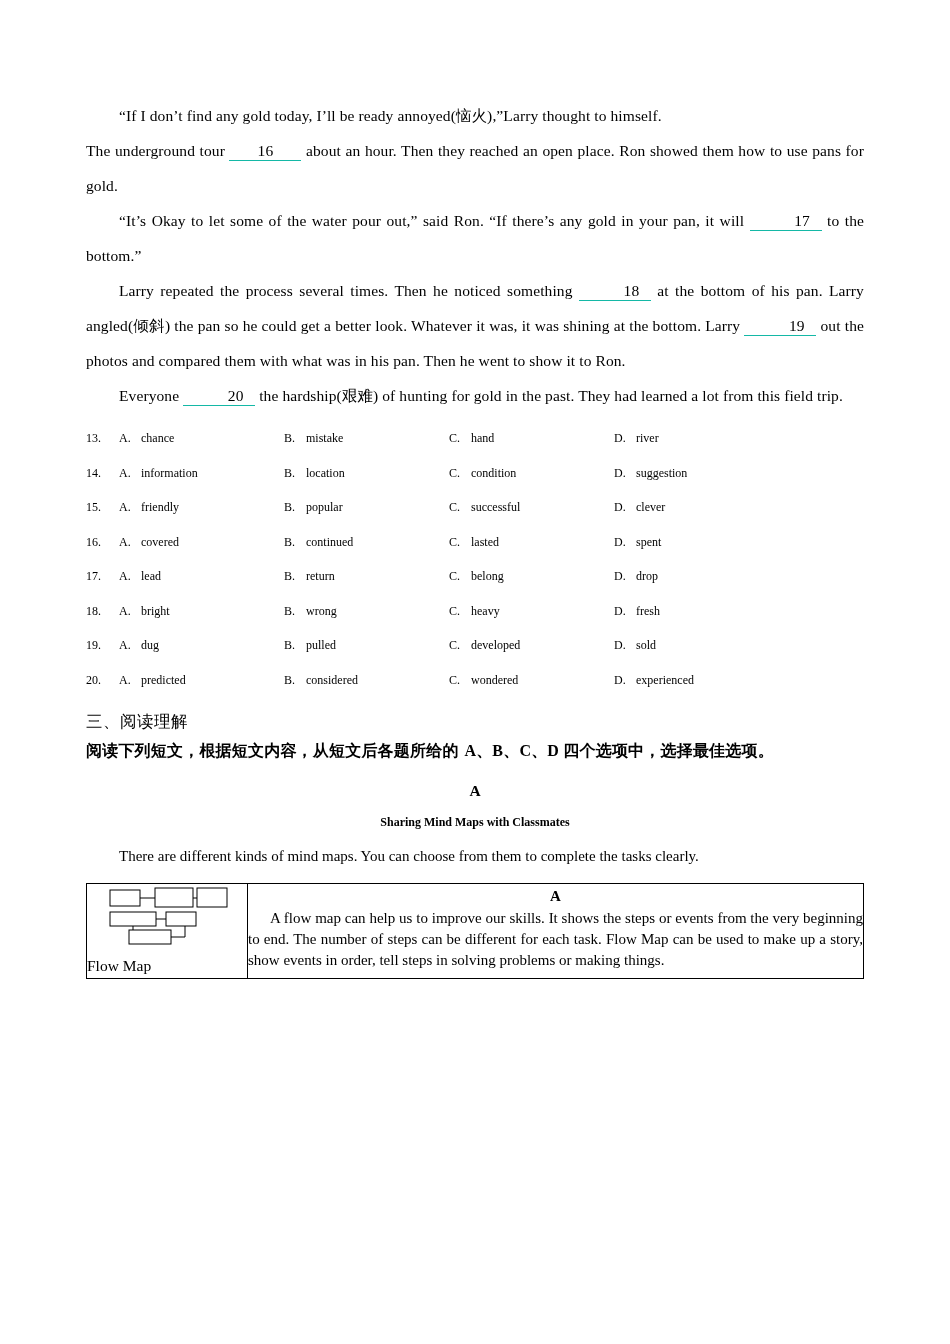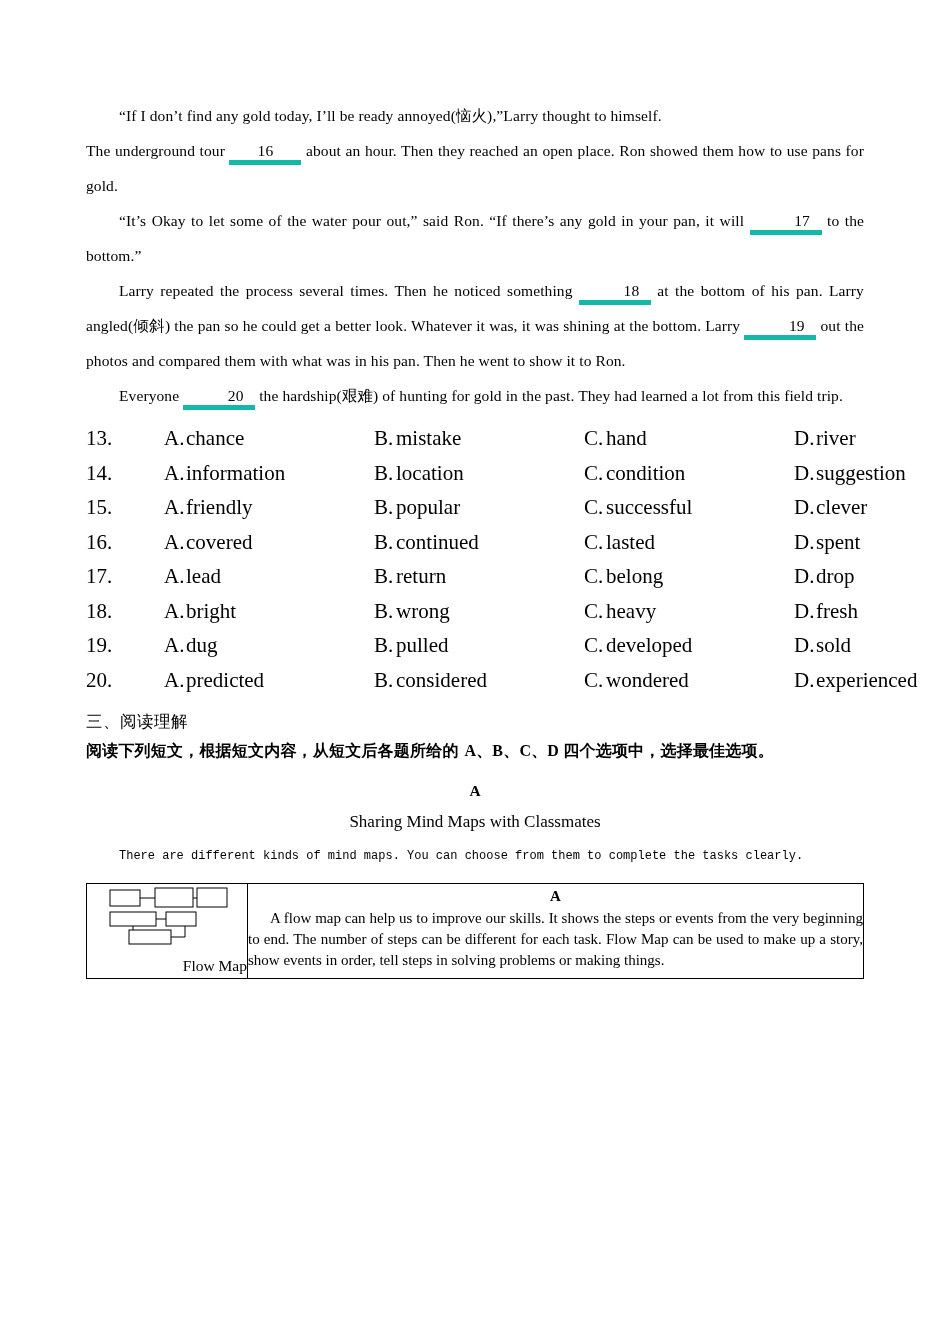--- a/index.html
+++ b/index.html
@@ -21,35 +21,34 @@
   .para {
     font-size:15.5px;
     line-height:35px;
     text-align:justify;
     margin:0;
     letter-spacing:0.1px;
   }
   .indent { text-indent:33px; }
   .blank {
     display:inline-block;
-    border-bottom:5px solid #14b8a6;
+    border-bottom:1px solid #14b8a6;
     text-align:center;
     min-width:72px;
     line-height:19px;
     vertical-align:baseline;
   }
 
   
   .options { margin-top:8px; }
   .optrow {
     display:flex;
-    font-size:21px;
+    font-size:12px;
     line-height:34.5px;
     height:34.5px;
-    gap:45px;
   }
   .optrow .num { width:33px; flex:none; }
   .optrow .cell { width:165px; flex:none; display:flex; }
   .optrow .cell .lab { width:22px; flex:none; }
   .optrow .cell .txt { flex:1; }
 
   h3.sec {
     font-family:"DejaVu Sans", sans-serif;
     font-weight:normal;
     font-size:16.5px;
@@ -65,46 +64,45 @@
   }
   .instr .en { font-family:"Liberation Serif", serif; }
   .centerA {
     text-align:center;
     font-weight:bold;
     font-size:15.5px;
     line-height:30px;
   }
   .centerTitle {
     text-align:center;
-    font-weight:normal;
-    font-size:17px;
+    font-weight:bold;
+    font-size:12px;
     line-height:32px;
   }
   .lead {
-    font-size:12px;
+    font-size:15px;
     line-height:33px;
     text-indent:33px;
     margin:2px 0 10px 0;
-    font-family:Liberation Mono, monospace;
   }
 
   table.mindmap {
     border-collapse:collapse;
     width:778px;
     margin:0;
     table-layout:fixed;
   }
   table.mindmap td {
     border:1px solid #000;
     vertical-align:top;
     padding:0;
   }
   td.iconcell {
     width:160px;
-    text-align:right;
+    text-align:left;
     padding:12px 6px 10px 6px;
   }
   td.textcell {
     padding:8px 10px 12px 10px;
   }
   .cellhead {
     text-align:center;
     font-weight:bold;
     font-size:15px;
     line-height:24px;

